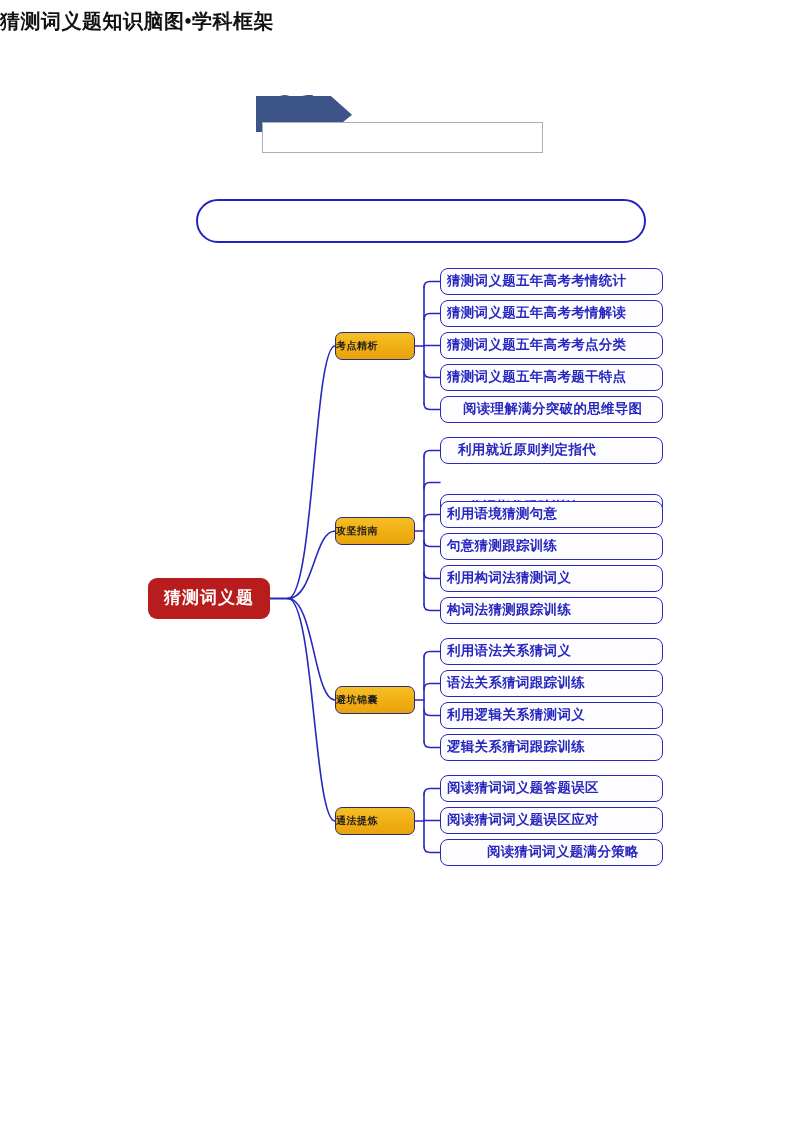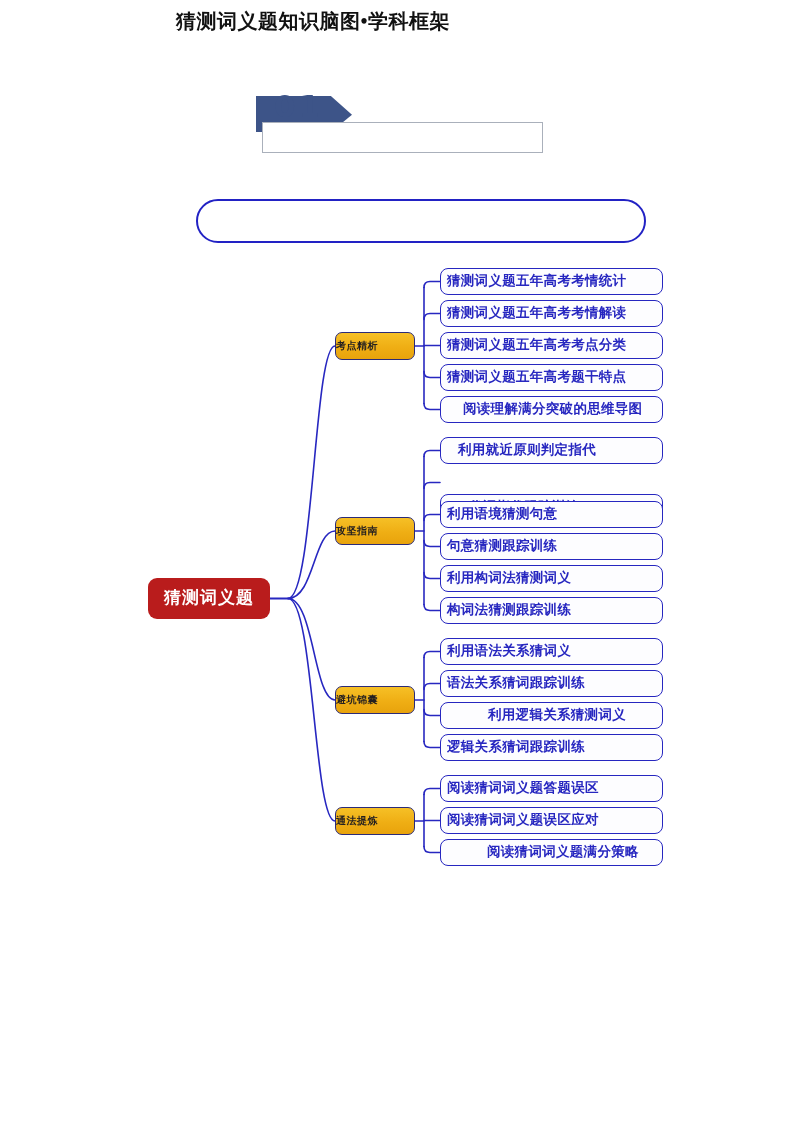--- a/index.html
+++ b/index.html
@@ -81,21 +81,21 @@
     background: #ffffff;
     box-sizing: border-box;
   }
   #main-title-text {
     position: absolute;
     left: 0;
     top: 0;
     width: 450px;
     height: 44px;
     line-height: 42px;
-    text-align: right;
+    text-align: left;
     font-size: 20px;
     font-weight: 700;
     color: #111111;
     letter-spacing: 0.5px;
     white-space: nowrap;
   }
 
   
   #connector-layer {
     position: absolute;
@@ -270,21 +270,21 @@
     </div>
     <div class="branch-node" style="top: 686px;">
       <span class="branch-label">避坑锦囊</span>
     </div>
     <div class="leaf-node" style="top: 638px;">
       <span class="leaf-label">利用语法关系猜词义</span>
     </div>
     <div class="leaf-node" style="top: 670px;">
       <span class="leaf-label">语法关系猜词跟踪训练</span>
     </div>
-    <div class="leaf-node" style="top: 702px; padding-left: 41px;">
+    <div class="leaf-node" style="top: 702px;">
       <span class="leaf-label">利用逻辑关系猜测词义</span>
     </div>
     <div class="leaf-node" style="top: 734px;">
       <span class="leaf-label">逻辑关系猜词跟踪训练</span>
     </div>
     <div class="branch-node" style="top: 807px;">
       <span class="branch-label">通法提炼</span>
     </div>
     <div class="leaf-node" style="top: 775px;">
       <span class="leaf-label">阅读猜词词义题答题误区</span>

